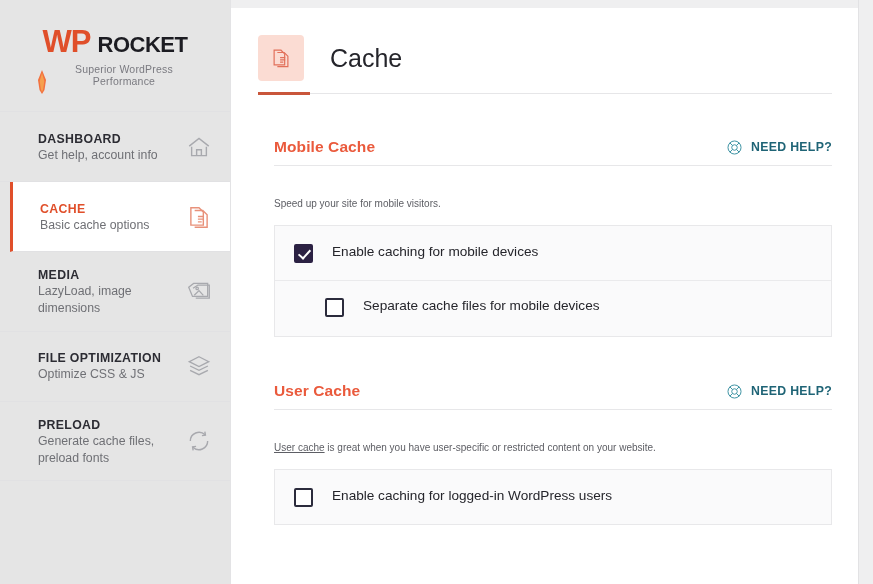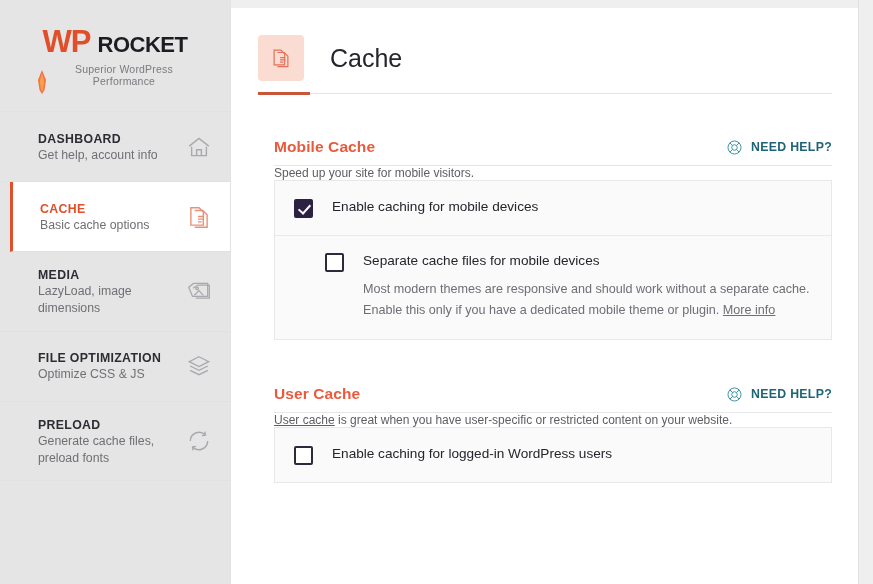--- a/index.html
+++ b/index.html
@@ -175,30 +175,31 @@
   }
   .need-help .lifebuoy { width: 17px; height: 17px; color: #3e93a3; }
   .need-help .lifebuoy svg { display: block; width: 100%; height: 100%; }
   .need-help-label {
     font-size: 12.3px;
     font-weight: 700;
     color: #1f6476;
     letter-spacing: 0.3px;
   }
   .section-desc {
-    font-size: 12px;
+    font-size: 10px;
     color: #5d5e64;
-    margin-top: 0;
+    margin-top: 32px;
   }
   .inline-link {
     color: #5d5e64;
     text-decoration: underline;
     cursor: pointer;
   }
   .panel {
+    margin-top: 16px;
     background: #fafafb;
     border: 1px solid #e8e8ea;
   }
   .panel-row {
     display: flex; align-items: flex-start;
     padding: 17px 20px 17px 19px;
   }
   .panel-row.sub {
     border-top: 1px solid #eaeaec;
     padding: 16px 20px 19px 50px;
@@ -378,25 +379,20 @@
         <div class="panel-row">
           <span class="cbox checked"></span>
           <div class="cb-text">
             <div class="cb-label">Enable caching for mobile devices</div>
           </div>
         </div>
         <div class="panel-row sub">
           <span class="cbox"></span>
           <div class="cb-text">
             <div class="cb-label">Separate cache files for mobile devices</div>
-            <div class="cb-help">
-              <span>Most modern themes are responsive and should work without a separate cache.</span><br>
-              <span>Enable this only if you have a dedicated mobile theme or plugin.</span>
-              <a>More info</a>
-            </div>
           </div>
         </div>
       </div>
     </section>
 
     <section class="section user">
       <div class="section-head">
         <div class="section-title">User Cache</div>
         <div class="need-help">
           <span class="lifebuoy">

